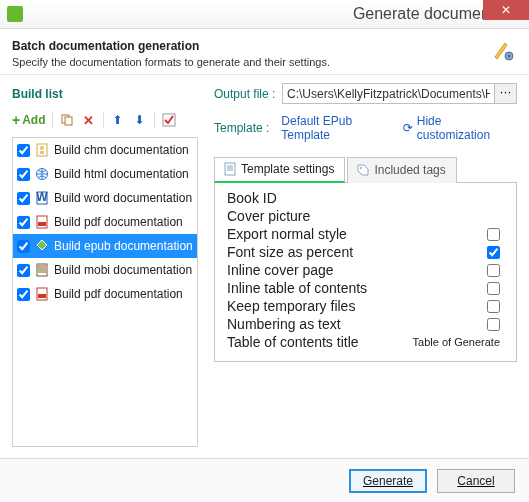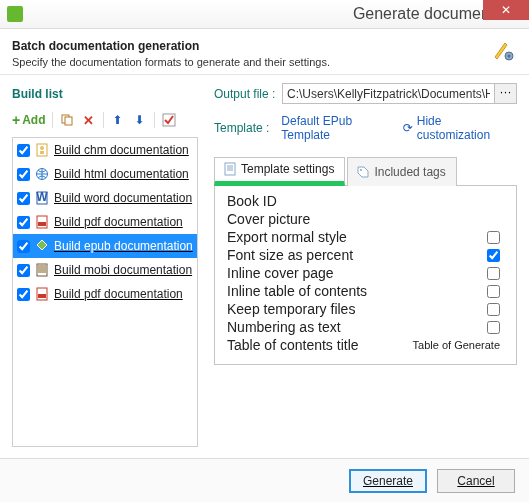--- a/index.html
+++ b/index.html
@@ -27,40 +27,40 @@
 .toolbar { display: flex; align-items: center; gap: 6px; height: 22px; margin-bottom: 6px; }
 .toolbar .add { color: #4a9c2d; font-weight: bold; display: flex; align-items: center; gap: 2px; cursor: default; }
 .toolbar .plus { color: #4a9c2d; font-weight: bold; font-size: 14px; line-height: 12px; }
 .toolbar .sep { width: 1px; height: 16px; background: #ddd; }
 .toolbar .tbtn { width: 16px; height: 16px; display: flex; align-items: center; justify-content: center; cursor: default; }
 .arrow-up { color: #1e5fbf; font-size: 12px; }
 .arrow-down { color: #1e5fbf; font-size: 12px; }
 .x-red { color: #d9372c; font-weight: bold; font-size: 13px; }
 .dup svg, .chk svg { width: 14px; height: 14px; }
 
-.listbox { border: 1px solid #cfcfcf; background: #fff; height: 310px; text-decoration: underline; }
+.listbox { border: 1px solid #cfcfcf; background: #fff; height: 310px; }
 .item { display: flex; align-items: center; height: 24px; padding: 0 4px; gap: 5px; }
 .item input[type=checkbox] { width: 13px; height: 13px; }
 .item .ficon { width: 14px; height: 14px; flex-shrink: 0; }
 .item .lbl { color: #222; white-space: nowrap; }
 .item.sel { background: #1e90ff; }
 .item.sel .lbl { color: #fff; }
 
 .row { display: flex; align-items: center; margin-bottom: 10px; }
 .row .k { width: 68px; color: #0f766e; }
 .outbox { flex: 1; display: flex; }
 .outbox input { flex: 1; border: 1px solid #bfbfbf; height: 21px; padding: 0 4px; font-size: 12px; color: #333; }
 .outbox .dots { width: 22px; height: 21px; border: 1px solid #bfbfbf; border-left: none; background: #f0f0f0; text-align: center; line-height: 17px; cursor: default; }
 .link { color: #1e5fbf; cursor: default; }
 .hide-cust { float: right; display: flex; align-items: center; gap: 4px; }
 .sync { color: #1e5fbf; font-size: 12px; }
 
 .tabs { display: flex; border-bottom: 1px solid #c5c5c5; margin-top: 14px; }
 .tab { display: flex; align-items: center; gap: 4px; padding: 4px 10px 5px 8px; border: 1px solid #c5c5c5; border-bottom: none; margin-right: 2px; background: #f4f4f4; color: #555; position: relative; top: 1px; cursor: default; }
-.tab.active { background: #fff; border-bottom: 5px solid #22c55e; color: #222; }
+.tab.active { background: #fff; border-bottom: 2px solid #22c55e; color: #222; }
 .tab svg { width: 14px; height: 14px; }
 
 .settings { border: 1px solid #c5c5c5; border-top: none; padding: 6px 10px 10px 10px; }
 .srow { display: flex; align-items: center; height: 18px; }
 .srow .sl { flex: 1; color: #222; font-size: 14px; padding-left: 2px; }
 .srow .sv { color: #222; font-size: 11px; padding-right: 6px; }
 .srow input[type=checkbox] { width: 13px; height: 13px; margin-right: 6px; }
 
 .footer { position: absolute; bottom: 0; left: 0; right: 0; height: 44px; border-top: 1px solid #ddd; display: flex; align-items: center; justify-content: flex-end; padding: 0 14px; gap: 10px; background: #fafafa; text-decoration: underline; }
 .btn { min-width: 78px; height: 24px; border: 1px solid #adadad; background: #f0f0f0; color: #222; cursor: default; }

